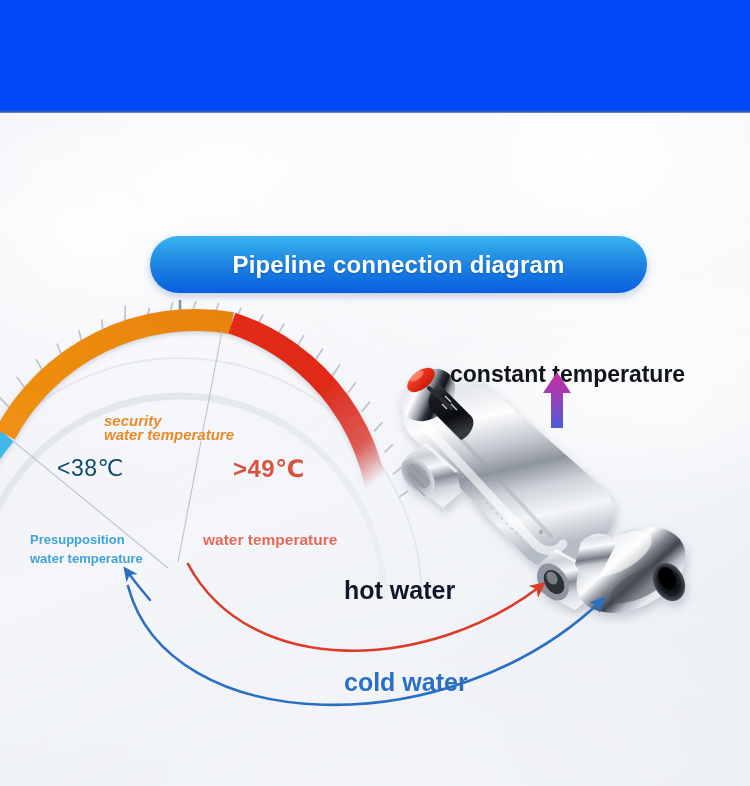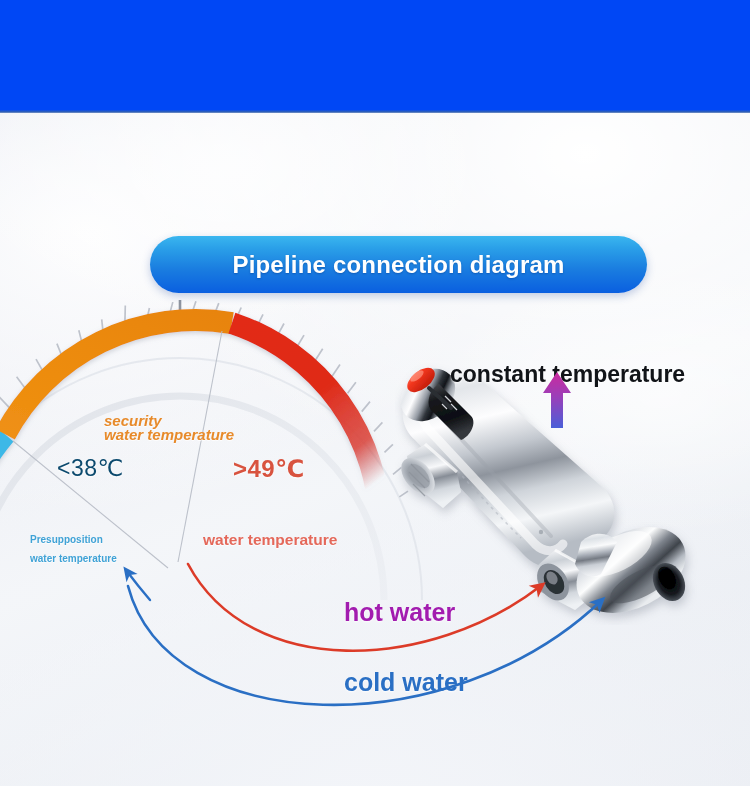--- a/index.html
+++ b/index.html
@@ -63,41 +63,41 @@
   }
   #lbl-lt38{
     left:57px;top:455px;color:#0c4a6e;font-size:23px;font-weight:500;
     letter-spacing:.5px;text-shadow:0 1px 2px rgba(255,255,255,.9);
   }
   #lbl-gt49{
     left:225px;top:455px;color:#d8533f;font-size:24px;font-weight:700;
     letter-spacing:.5px;text-shadow:0 1px 2px rgba(255,255,255,.9);margin-left:8px;
   }
   #lbl-presup{
-    left:30px;top:530px;color:#3fa2d6;font-size:10px;font-weight:bold;
+    left:30px;top:530px;color:#3fa2d6;font-size:13px;font-weight:bold;
     line-height:19px;text-shadow:0 1px 1px rgba(255,255,255,.9);
   }
   #lbl-current{
     left:203px;top:530px;color:#e4685a;font-size:15.5px;font-weight:bold;
     line-height:19px;text-shadow:0 1px 1px rgba(255,255,255,.9);
   }
 
   
   #faucet{position:absolute;left:395px;top:360px;width:310px;height:265px;}
 
   
   #lbl-constant{
     position:absolute;left:450px;top:360px;width:300px;
     color:#111418;font-size:23px;font-weight:bold;line-height:28px;
     font-family:"Liberation Sans","DejaVu Sans",sans-serif;
     text-shadow:0 1px 2px rgba(255,255,255,.75);
   }
   #lbl-hot{
-    position:absolute;left:344px;top:598px;
-    color:#a21caf;font-size:25px;font-weight:bold;
+    position:absolute;left:344px;top:576px;
+    color:#0f172a;font-size:25px;font-weight:bold;
     text-shadow:0 1px 2px rgba(255,255,255,.85);white-space:nowrap;
   }
   #lbl-cold{
     position:absolute;left:344px;top:668px;
     color:#2a6fc4;font-size:25px;font-weight:bold;
     text-shadow:0 1px 2px rgba(255,255,255,.85);white-space:nowrap;
   }
 
   
   #flows{position:absolute;left:0;top:0;width:750px;height:786px;pointer-events:none;}

